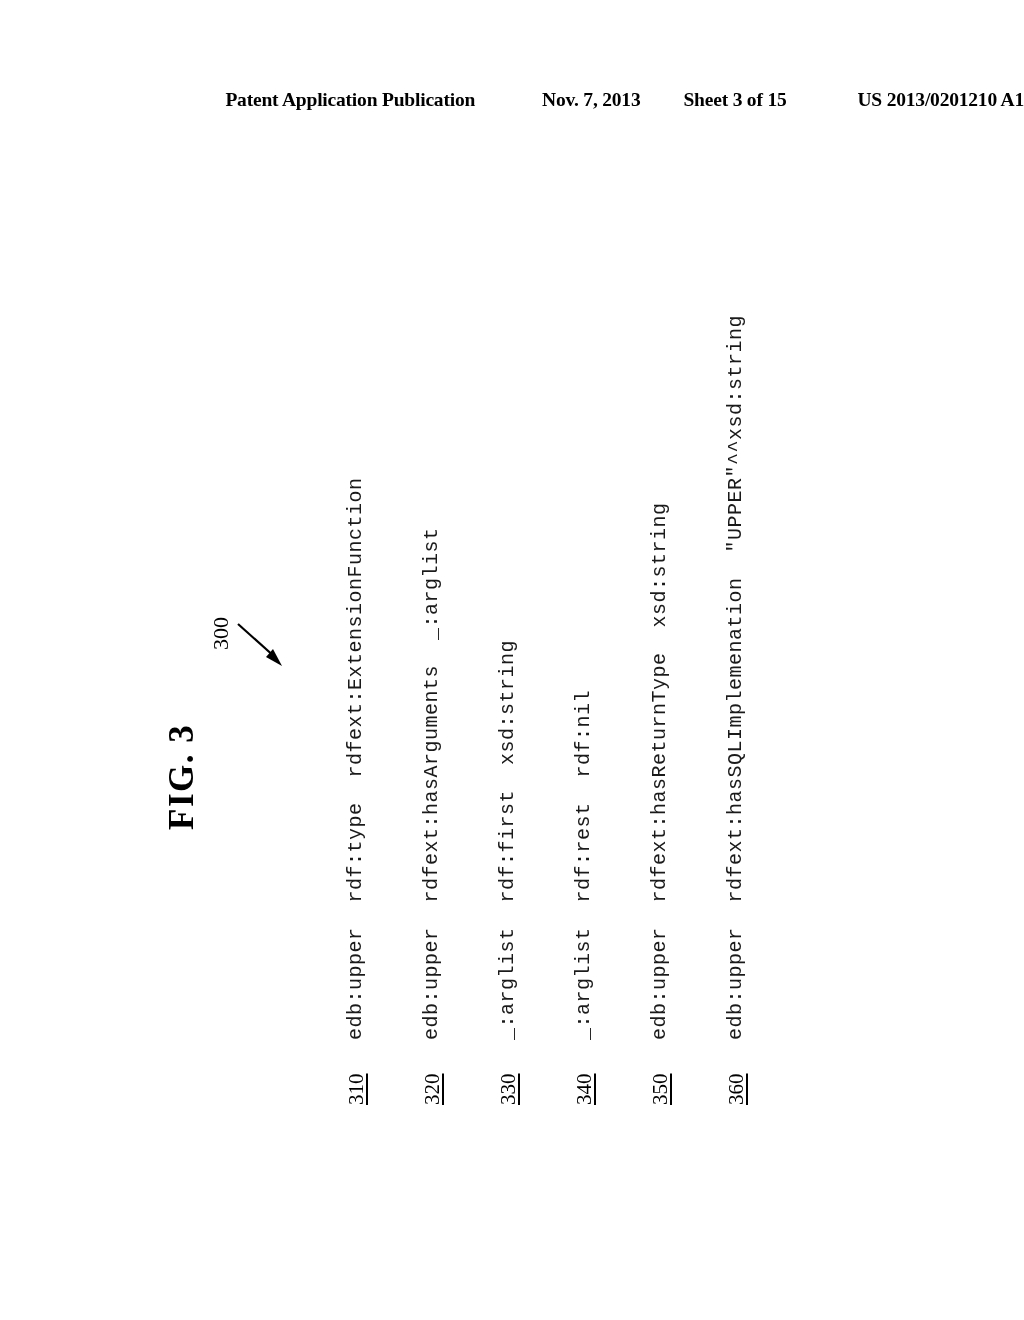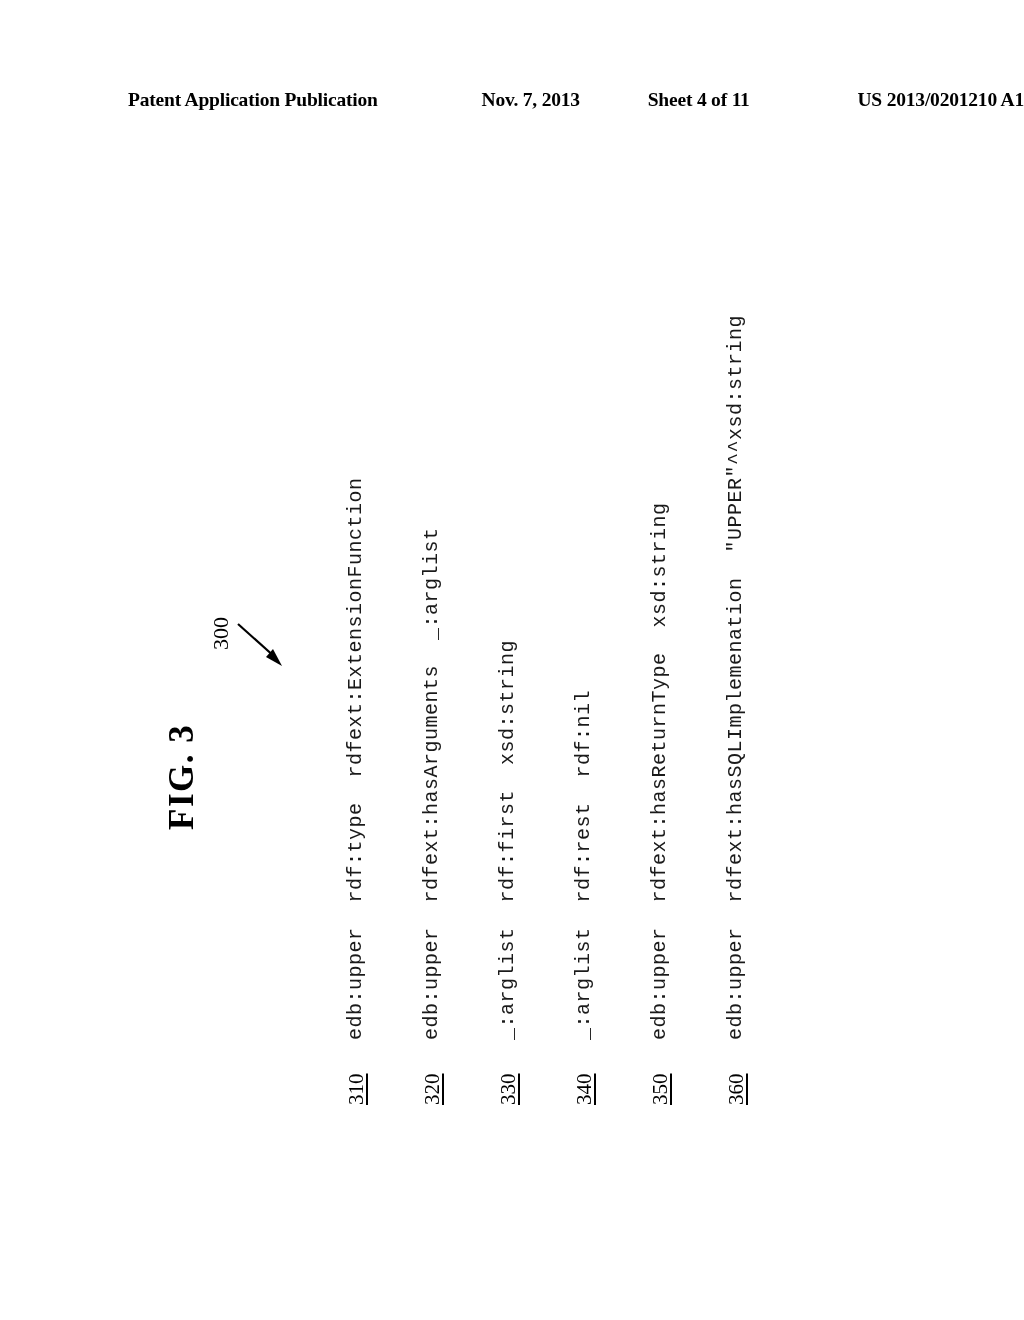--- a/index.html
+++ b/index.html
@@ -20,32 +20,32 @@
   
   .page-header {
     position: absolute;
     top: 89px;
     left: 0;
     width: 1024px;
     height: 26px;
     display: flex;
     flex-direction: row;
     align-items: baseline;
-    justify-content: space-between;
+    justify-content: flex-end;
     padding-left: 128px;
     box-sizing: border-box;
     font-family: "Liberation Serif", serif;
     font-weight: bold;
     font-size: 19.5px;
     letter-spacing: -0.2px;
     white-space: nowrap;
     gap: 25px;
   }
   .hdr-title      { margin-right: 42px; }
-  .hdr-date       { margin-right: 6px; }
+  .hdr-date       { margin-right: 18px; }
   .hdr-sheet      { margin-right: 46px; }
   .hdr-pubno      { }
 
   
   .fig-label {
     position: absolute;
     left: 162px;
     top: 830px;
     transform-origin: left top;
     transform: rotate(-90deg);
@@ -110,21 +110,21 @@
     letter-spacing: 0px;
     color: #000000;
   }
 </style>
 </head>
 <body>
 
 <div class="page-header">
   <span class="hdr-title">Patent Application Publication</span>
   <span class="hdr-date">Nov. 7, 2013</span>
-  <span class="hdr-sheet">Sheet 4 of 11</span>
+  <span class="hdr-sheet">Sheet 3 of 15</span>
   <span class="hdr-pubno">US 2013/0201210 A1</span>
 </div>
 
 <div class="fig-label">FIG. 3</div>
 
 <div class="fig-callout">300</div>
 
 <svg class="callout-arrow" viewBox="0 0 58 58">
   <line x1="6" y1="8" x2="44" y2="42" stroke="#000000" stroke-width="2.2"></line>
   <polygon points="50,50 34,41 41,33" fill="#000000"></polygon>

